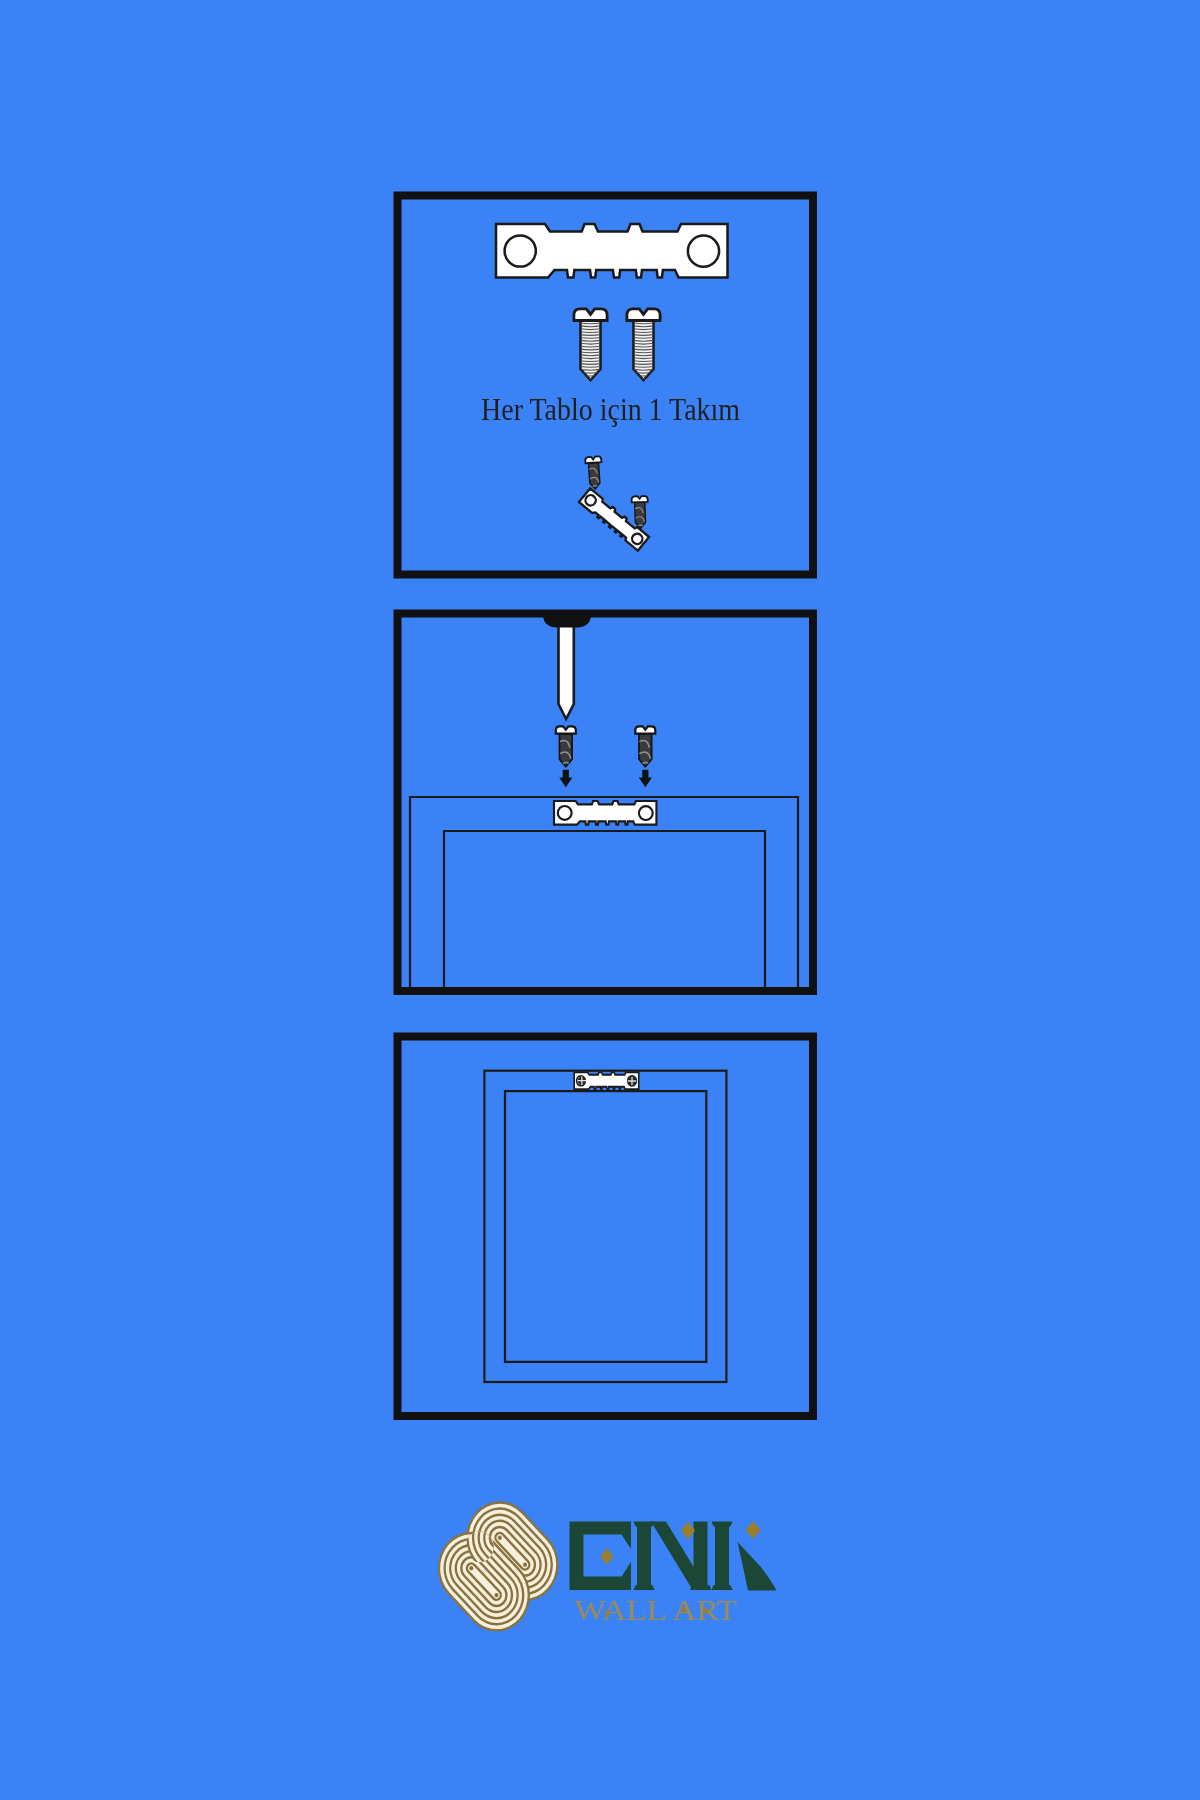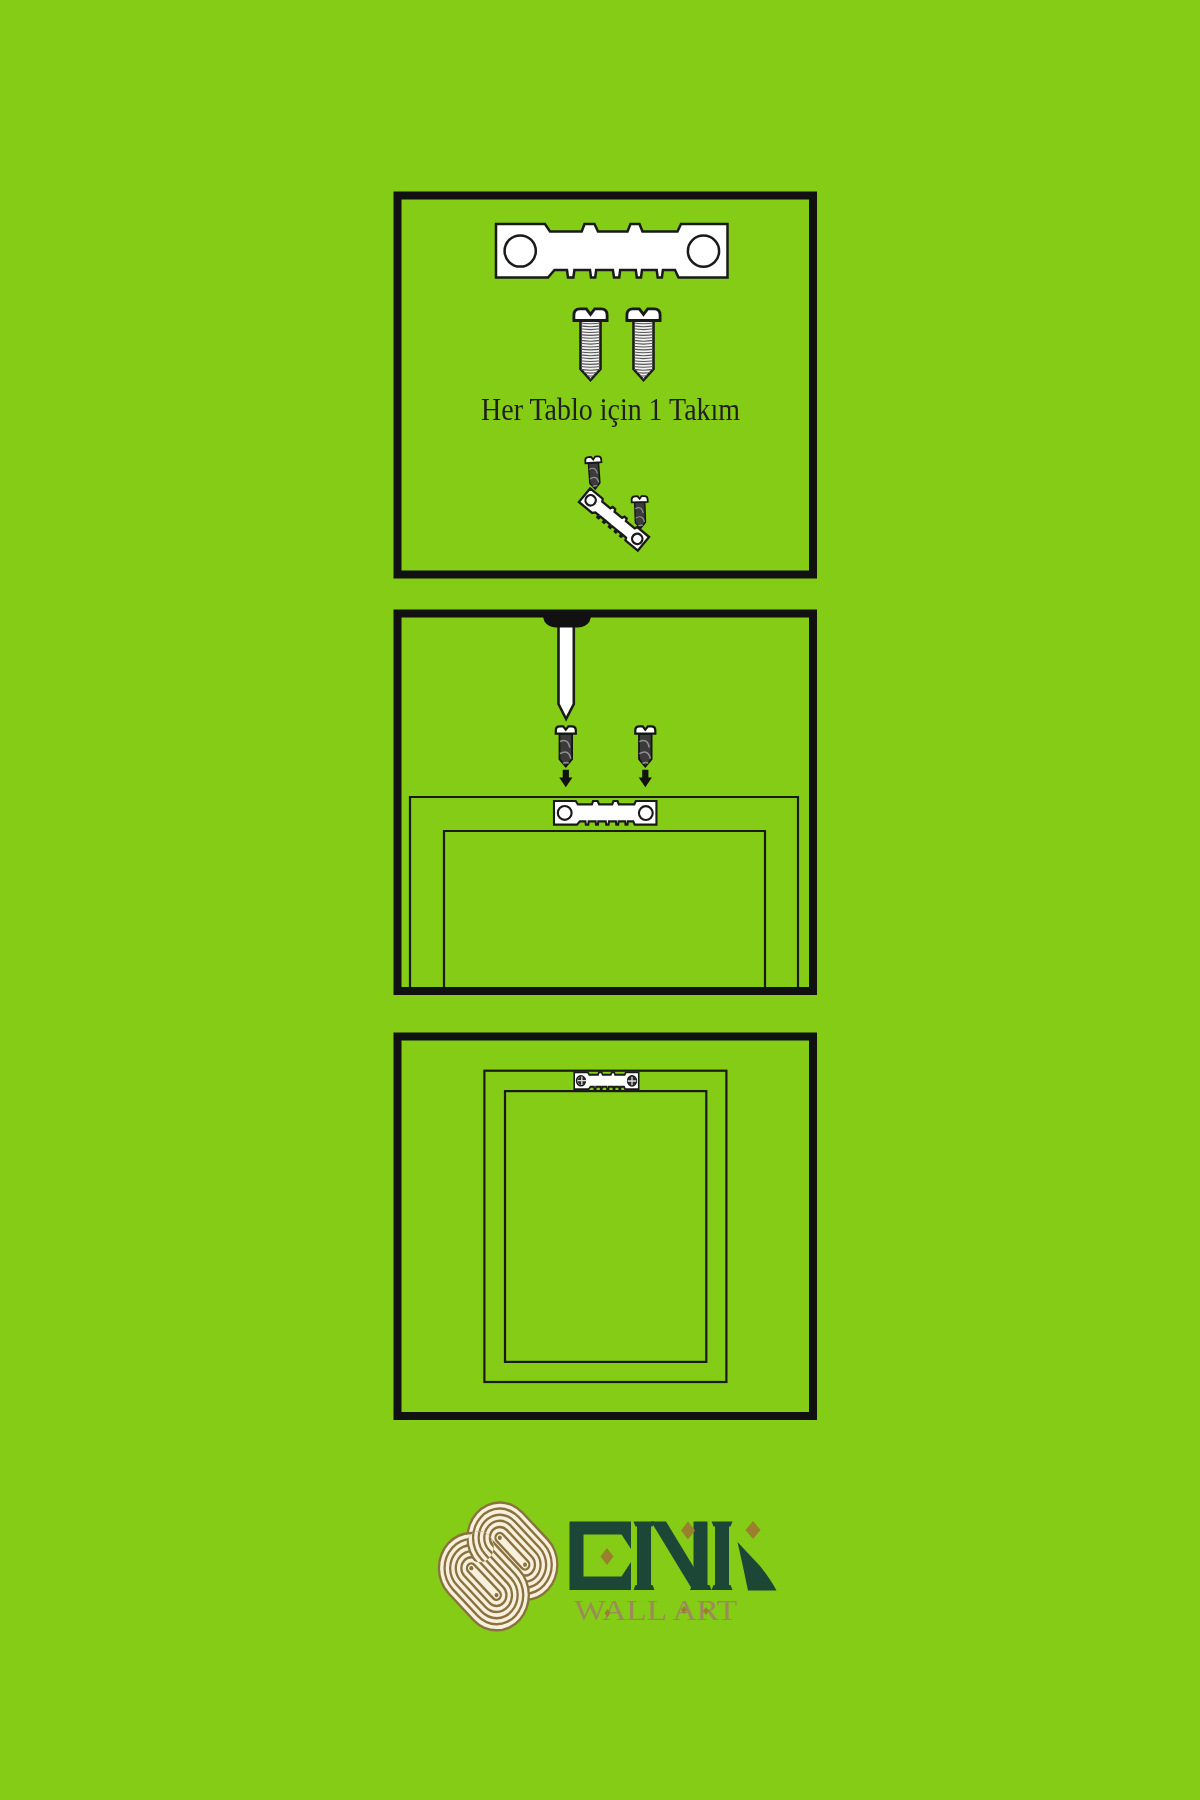--- a/index.html
+++ b/index.html
@@ -1,16 +1,16 @@
 <!DOCTYPE html>
 <html><head>
 <meta charset="utf-8">
 <style>
 html,body{margin:0;padding:0;background:#ffffff;}
-#page{position:relative;width:1200px;height:1800px;background:#84cc16;overflow:hidden;text-decoration:underline;}
+#page{position:relative;width:1200px;height:1800px;background:#3b82f6;overflow:hidden;text-decoration:underline;}
 svg{display:block;}
 </style>
 </head>
 <body>
 <div id="page">
 <svg width="1200" height="1800" viewBox="0 0 1200 1800">
 <defs>
 
 <g id="plate">
  <path d="M0,0 H49 L54,7.5 H85.7 L88.5,0 H98.5 L102,7.5 H131.5 L134.5,0 H143.5 L146.5,7.5 H181.5 L185,0 H231.5 V53.5 H182.5 L179,46 H166.9 L165.9,53.5 H161.7 L160.7,46 H146 L145,53.5 H140.8 L139.8,46 H124.2 L123.2,53.5 H118 L116.9,46 H100.2 L99.2,53.5 H95 L94,46 H78.4 L77.4,53.5 H72 L71,46 H58.5 L52,53.5 H0 Z" fill="#ffffff"></path>

